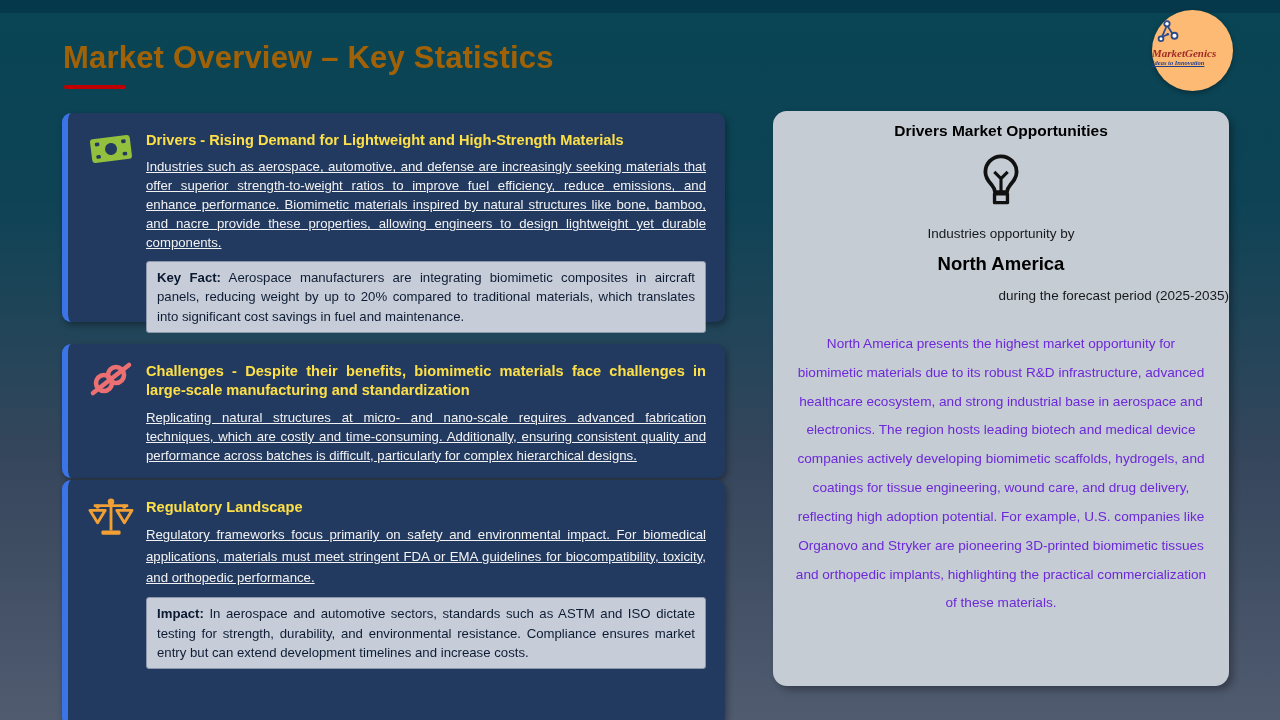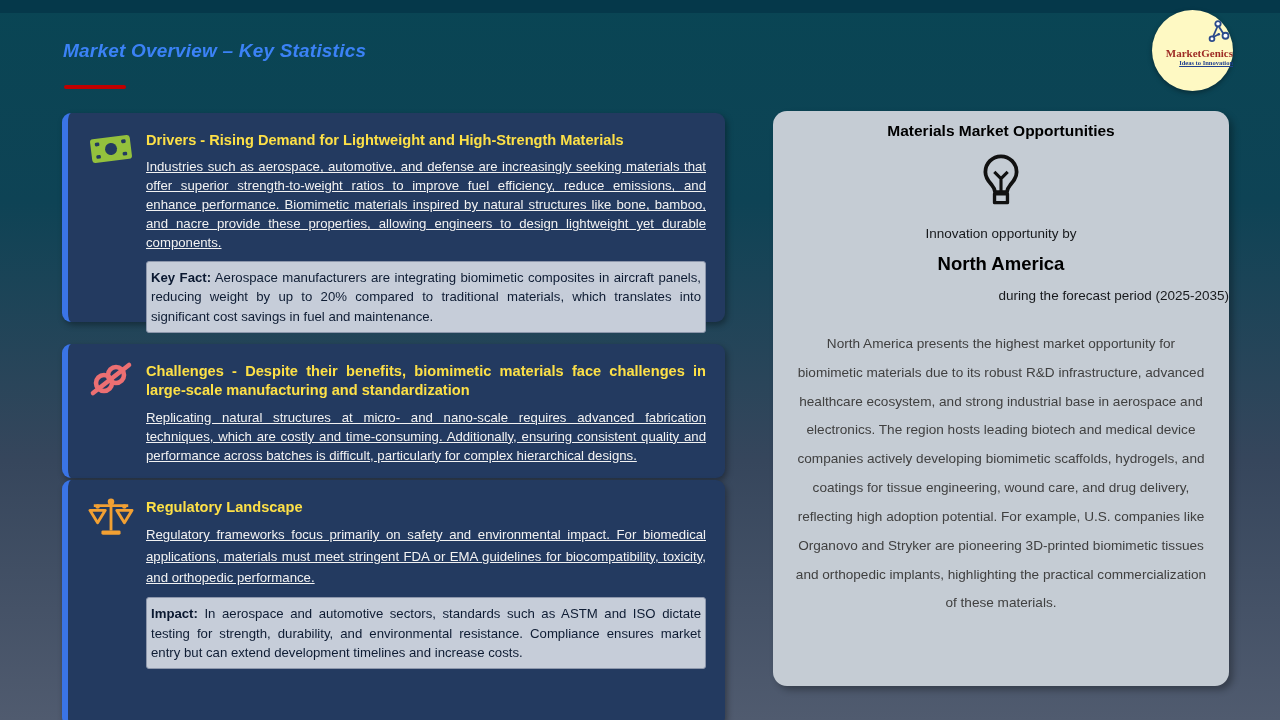--- a/index.html
+++ b/index.html
@@ -4,50 +4,50 @@
 <style>
   * { margin:0; padding:0; box-sizing:border-box; }
   html,body { width:1280px; height:720px; overflow:hidden; }
   body {
     font-family:"Liberation Sans", sans-serif;
     background:linear-gradient(180deg,#094554 0%,#0e4355 28%,#36465c 64%,#505b6f 100%);
     position:relative;
   }
   .topbar { position:absolute; left:0; top:0; width:1280px; height:13px; background:#05384a; }
 
-  .slide-title { position:absolute; left:63px; top:40px; font-size:19px; font-weight:bold; color:#3b82f6; letter-spacing:.2px;font-style:italic; }
+  .slide-title { position:absolute; left:63px; top:40px; font-size:31px; font-weight:bold; color:#a16207; letter-spacing:.2px; }
   .title-rule { position:absolute; left:64px; top:85px; width:62px; height:4px; background:#c00000; border-radius:2px; }
 
-  .logo { position:absolute; left:1152px; top:10px; width:81px; height:81px; background:#fef9c3; border-radius:50%; box-shadow:0 2px 5px rgba(0,0,0,.35); text-align:right; }
+  .logo { position:absolute; left:1152px; top:10px; width:81px; height:81px; background:#fdba74; border-radius:50%; box-shadow:0 2px 5px rgba(0,0,0,.35); text-align:left;font-style:italic; }
   .logo svg { margin-top:9px; }
   .logo-name { font-family:"Liberation Serif", serif; font-weight:bold; color:#9e2b25; font-size:11px; line-height:11px; margin-top:-1px; }
   .logo-tag { font-family:"Liberation Serif", serif; font-weight:bold; color:#1f3f8f; font-size:6.5px; line-height:8px; text-decoration:underline; }
 
   .card { position:absolute; left:62px; width:663px; background:#233a60; border-left:6px solid #3a74e6; border-radius:9px; box-shadow:2px 3px 6px rgba(0,0,0,.35); }
   .card-icon { position:absolute; left:20px; top:16px; width:48px; height:48px; }
   .card-content { position:absolute; left:78px; right:19px; top:8px; }
   .card-title { color:#fde047; font-weight:bold; font-size:14.6px; line-height:1.32; margin-top:10px; text-align:justify; -moz-text-align-last:left; text-align-last:left; }
   .card-body { color:#f2f2f2; font-size:13.2px; line-height:1.44; margin-top:7px; text-align:justify; -moz-text-align-last:left; text-align-last:left;text-decoration:underline; }
   .card-body.wide { line-height:1.62; }
-  .callout { margin-top:9px; background:#c6cdd9; border:1px solid #8d97ac; border-radius:3px; padding:6px 4px; color:#0e1c33; font-size:13.2px; line-height:1.45; text-align:justify; -moz-text-align-last:left; text-align-last:left; }
+  .callout { margin-top:9px; background:#c6cdd9; border:1px solid #8d97ac; border-radius:3px; padding:6px 10px; color:#0e1c33; font-size:13.2px; line-height:1.45; text-align:justify; -moz-text-align-last:left; text-align-last:left; }
   .callout b { color:#0a1830; }
 
   #card-drivers { top:113px; height:209px; }
   #card-challenges { top:344px; height:134px; }
   #card-regulatory { top:480px; height:246px; }
   #card-challenges .card-icon { top:14px; }
 
   .panel { position:absolute; left:773px; top:111px; width:456px; height:575px; background:#c5ccd4; border-radius:14px; box-shadow:4px 4px 7px rgba(0,0,0,.3); text-align:center; color:#17191c; }
   .panel-title { margin-top:11px; font-size:15.5px; font-weight:bold; color:#000000; }
   .panel-bulb { margin-top:13px; height:60px; }
   .panel-value { margin-top:11px; font-size:18.5px; font-weight:bold; color:#000000; }
   .panel-sub { margin-top:13px; font-size:13.5px; }
   .panel-region { margin-top:12px; font-size:18.5px; font-weight:bold; color:#000000; }
   .panel-period { margin-top:13px; font-size:13.5px;text-align:right; }
-  .panel-desc { margin:27px auto 0; width:416px; font-size:13.6px; line-height:2.12; color:#404040; }
+  .panel-desc { margin:27px auto 0; width:416px; font-size:13.6px; line-height:2.12; color:#6d28d9; }
 </style>
 </head>
 <body>
 
 <div class="topbar"></div>
 
 <h1 class="slide-title">Market Overview – Key Statistics</h1>
 <div class="title-rule"></div>
 
 <div class="logo">
@@ -116,25 +116,25 @@
     </svg>
   </span>
   <div class="card-content">
     <div class="card-title">Regulatory Landscape</div>
     <div class="card-body wide">Regulatory frameworks focus primarily on safety and environmental impact. For biomedical applications, materials must meet stringent FDA or EMA guidelines for biocompatibility, toxicity, and orthopedic performance.</div>
     <div class="callout"><b>Impact:</b><span> In aerospace and automotive sectors, standards such as ASTM and ISO dictate testing for strength, durability, and environmental resistance. Compliance ensures market entry but can extend development timelines and increase costs.</span></div>
   </div>
 </div>
 
 <div class="panel">
-  <div class="panel-title">Materials Market Opportunities</div>
+  <div class="panel-title">Drivers Market Opportunities</div>
   <div class="panel-bulb">
     <svg width="48" height="58" viewBox="0 0 42 52" fill="none" stroke="#111111" stroke-width="3.4" stroke-linejoin="round">
       <path d="M21 3 a14 14 0 0 1 14 14 c0 5.6 -3.2 8.8 -5.8 11.8 c-1.8 2.1 -2.6 3.8 -2.9 6.2 h-10.6 c-0.3 -2.4 -1.1 -4.1 -2.9 -6.2 C10.2 25.8 7 22.6 7 17 A14 14 0 0 1 21 3 Z"></path>
       <path d="M15 17 L21 23 L27 17 M21 23 V35" stroke-width="2.8"></path>
       <rect x="15.2" y="36.5" width="11.6" height="8" stroke-width="3"></rect>
     </svg>
   </div>
-  <div class="panel-sub">Innovation opportunity by</div>
+  <div class="panel-sub">Industries opportunity by</div>
   <div class="panel-region">North America</div>
   <div class="panel-period">during the forecast period (2025-2035)</div>
   <div class="panel-desc">North America presents the highest market opportunity for biomimetic materials due to its robust R&amp;D infrastructure, advanced healthcare ecosystem, and strong industrial base in aerospace and electronics. The region hosts leading biotech and medical device companies actively developing biomimetic scaffolds, hydrogels, and coatings for tissue engineering, wound care, and drug delivery, reflecting high adoption potential. For example, U.S. companies like Organovo and Stryker are pioneering 3D-printed biomimetic tissues and orthopedic implants, highlighting the practical commercialization of these materials.</div>
 </div>
 
 </body></html>

